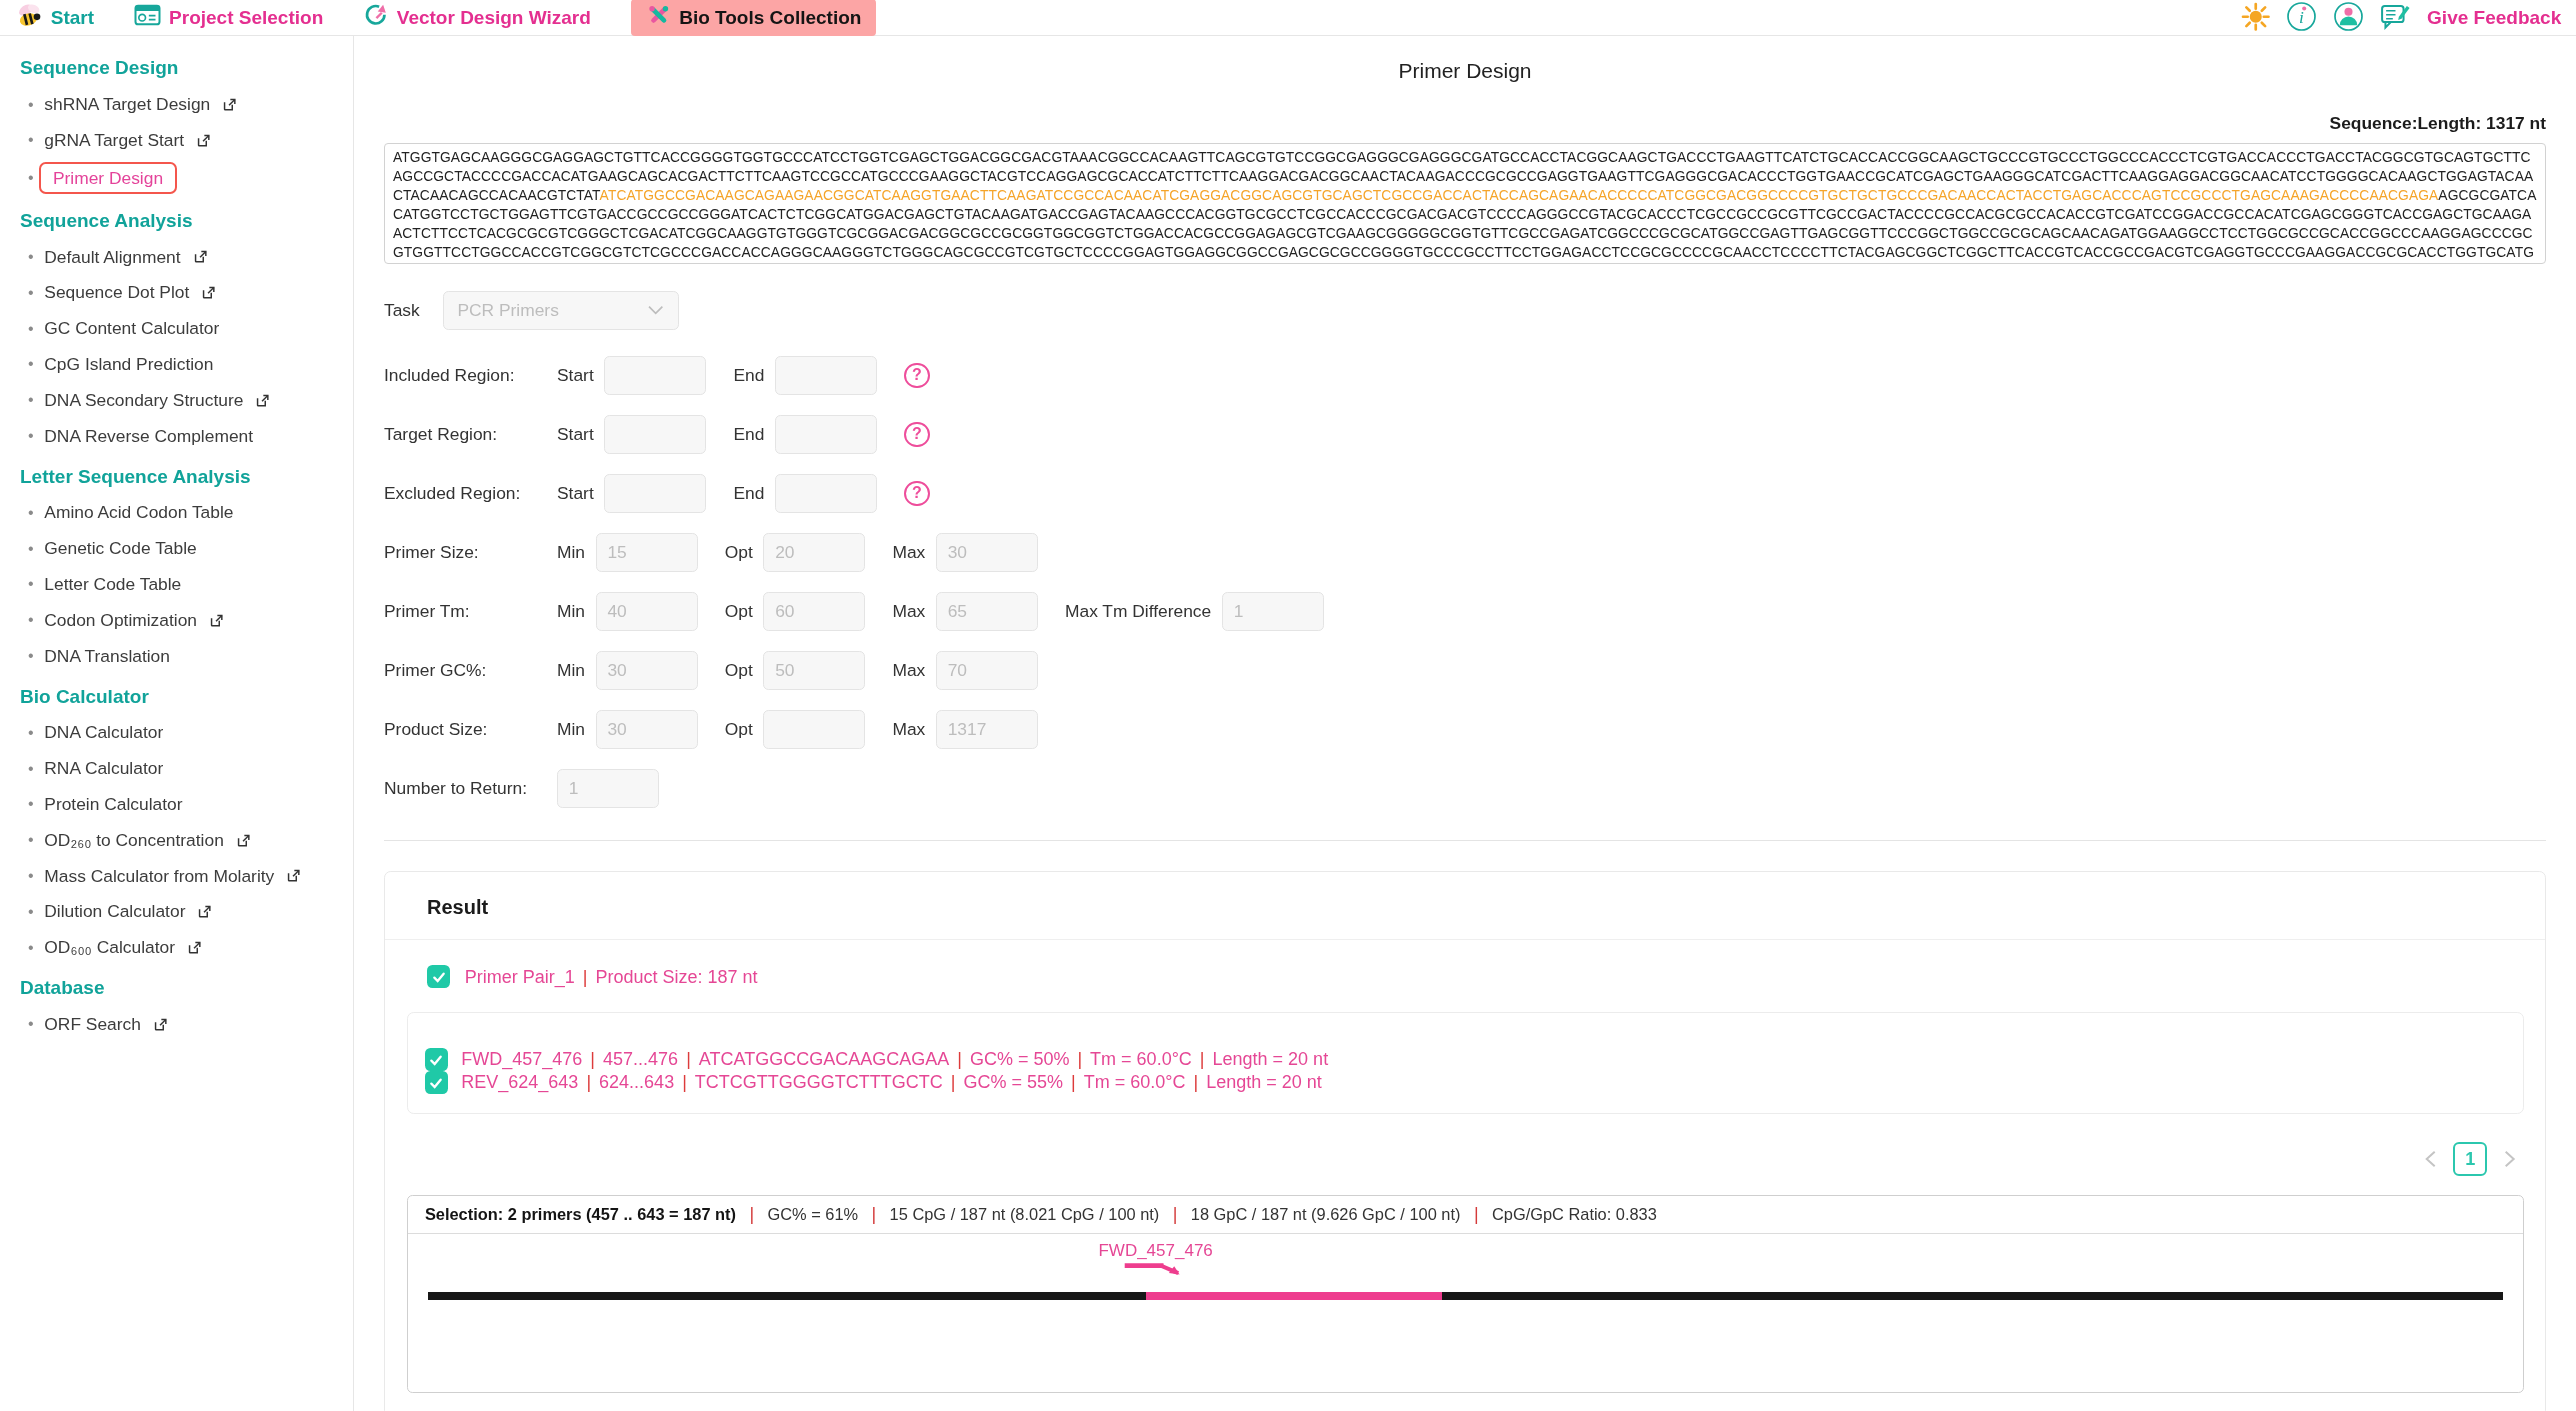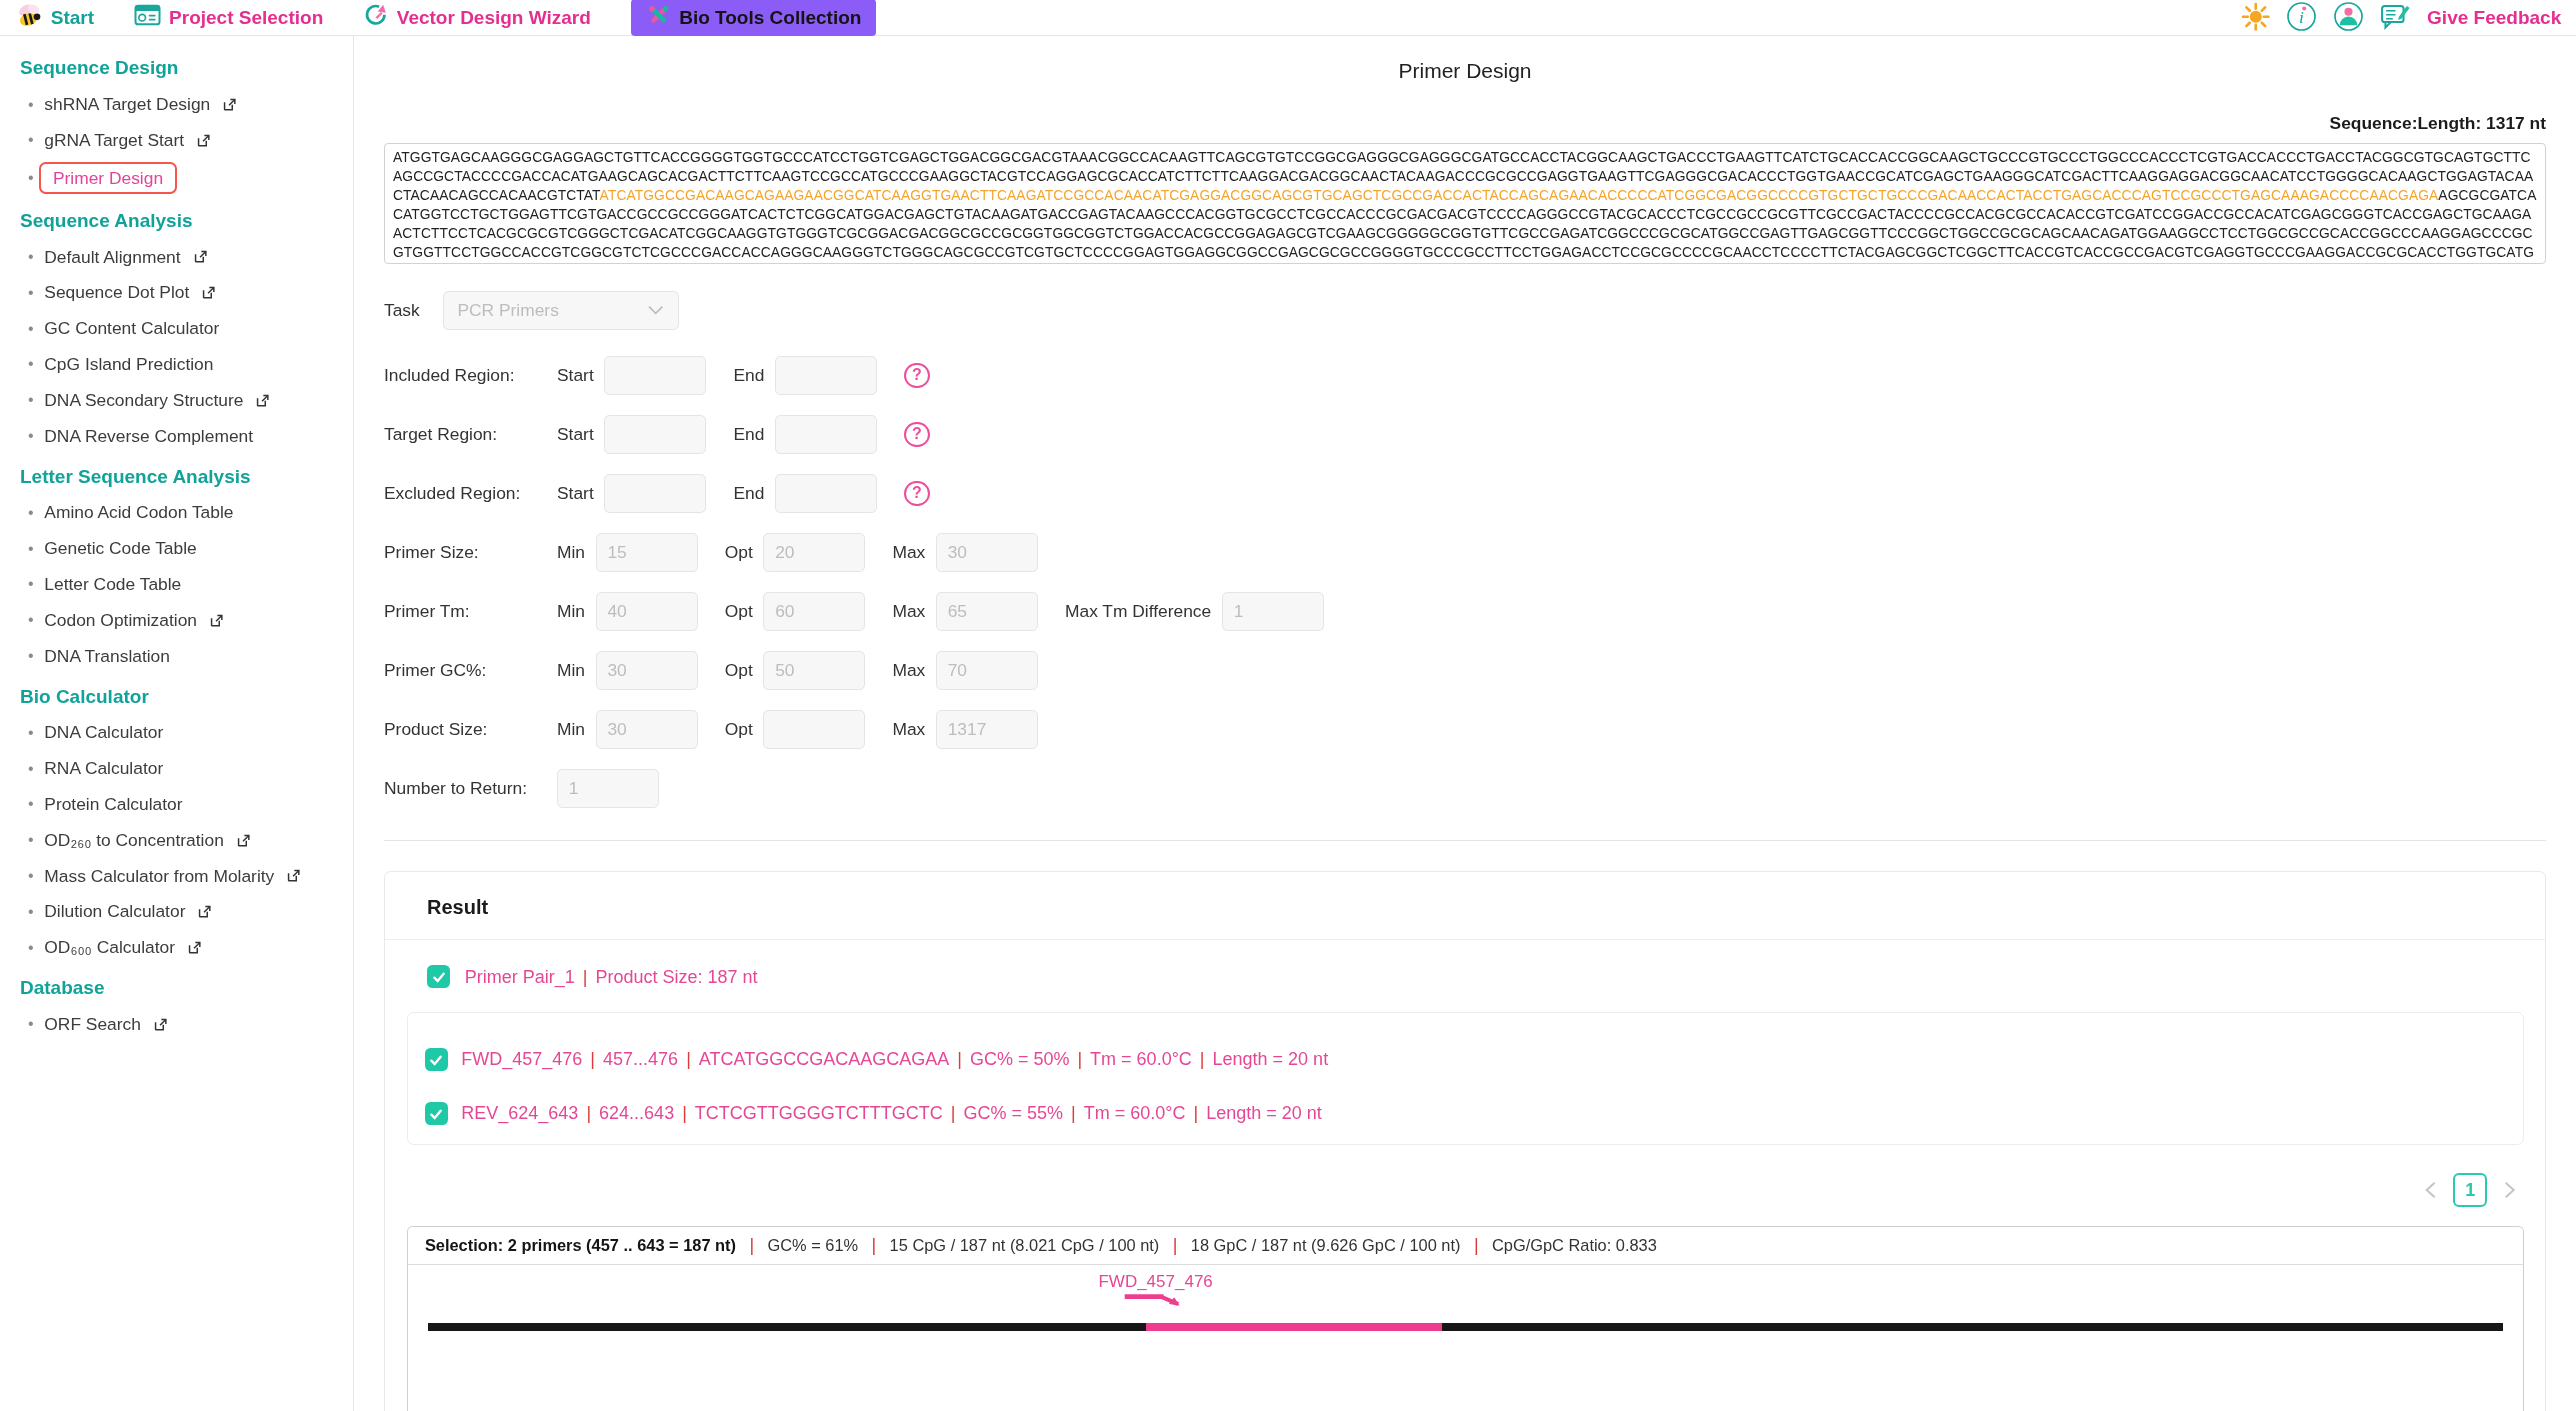--- a/index.html
+++ b/index.html
@@ -2,21 +2,21 @@
 <html style="font-size:10.7px"><head>
 <meta charset="utf-8">
 <style>
   * { margin:0; padding:0; box-sizing:border-box; }
   html,body { width:2576px; height:1411px; background:#fff; font-family:"Liberation Sans", sans-serif; overflow:hidden; }
   
   .topbar { height:36px; display:flex; align-items:center; padding:0 14.8px; border-bottom:1.3px solid #e6e6e6; }
   .nav-item { display:flex; align-items:center; gap:8px; font-size:19px; font-weight:bold; margin-right:40px; cursor:pointer; }
   .nav-start { color:#11a39a; }
   .nav-pink { color:#e42f90; }
-  .nav-pill { background:#8b5cf6; color:#141414; padding:3.4px 14.8px; border-radius:4px; margin-right:0; }
+  .nav-pill { background:#fca5a5; color:#141414; padding:3.4px 14.8px; border-radius:4px; margin-right:0; }
   .top-right { margin-left:auto; display:flex; align-items:center; gap:16px; }
   .give-feedback { color:#e42f90; font-size:19px; font-weight:bold; cursor:pointer; }
   
   .layout { display:flex; height:1375px; }
   .sidebar { width:354px; min-width:354px; border-right:1.3px solid #e6e6e6; padding:17.4px 9.4px 0 20px; }
   .side-h { color:#11a39a; font-size:19px; font-weight:bold; margin:19px 0 4px; }
   .side-h:first-child { margin-top:4px; }
   .side-item { display:flex; align-items:center; gap:10.7px; font-size:17.4px; color:#3c3c3c; margin-top:14.8px; padding-left:8px; cursor:pointer; }
   .bullet { color:#8a8a8a; font-size:16px; line-height:1; }
   .active-box { border:2.7px solid #f4564c; border-radius:6.7px; padding:3.4px 12px; margin:-3.4px 0 -3.4px -5.4px; }
@@ -42,21 +42,21 @@
   .divider { height:1.3px; background:#e4e4e4; margin-top:32px; }
   
   .result-card { margin-top:29.5px; border:1.3px solid #e9e9e9; border-radius:6.7px; padding-bottom:23px; }
   .result-head { font-size:20px; font-weight:bold; color:#1b1b1b; padding:24px 42px 20px; }
   .result-div { height:1.3px; background:#efefef; }
   .check { width:23px; height:23px; min-width:23px; background:#1fc9a7; border-radius:5.4px; display:flex; align-items:center; justify-content:center; cursor:pointer; }
   .pair-row { display:flex; align-items:flex-end; gap:14.8px; padding:0 42px; margin-top:25.5px; font-size:18px; }
   .pinkline .seg { color:#e54795; }
   .pinkline .pipe, .pipe { color:#dd3b3b; padding:0 8px; }
   .inner-card { margin:24px 21.5px 0; border:1.3px solid #ececec; border-radius:6.7px; padding:35px 0 9.4px; }
-  .primer-row { display:flex; align-items:center; gap:13.4px; padding:0 17.4px; font-size:18px; margin-bottom:31px; }
+  .primer-row { display:flex; align-items:center; gap:13.4px; padding:0 17.4px; font-size:18px; }
   .pagination { display:flex; justify-content:flex-end; align-items:center; gap:13.4px; margin:28px 27px 0; }
   .page-num { width:34px; height:34px; border:2px solid #2bc7ae; border-radius:6px; color:#2bc7ae; font-size:18px; font-weight:bold; display:flex; align-items:center; justify-content:center; cursor:pointer; }
   .pg-chev { cursor:pointer; display:flex; }
   
   .sel-panel { margin:19px 21.5px 0; border:1.3px solid #cfcfcf; border-radius:5.4px; }
   .sel-head { display:flex; align-items:center; padding:8px 17.4px; border-bottom:1.3px solid #dcdcdc; font-size:16.4px; color:#333; }
   .sel-head .seg { padding:0 13.4px; }
   .sel-head .seg.s0 { font-weight:bold; color:#141414; padding-left:0; }
   .sel-head .pipe { color:#d43b3b; font-size:18px; padding:0; }
   .map { position:relative; height:158px; margin:0 20px; }

